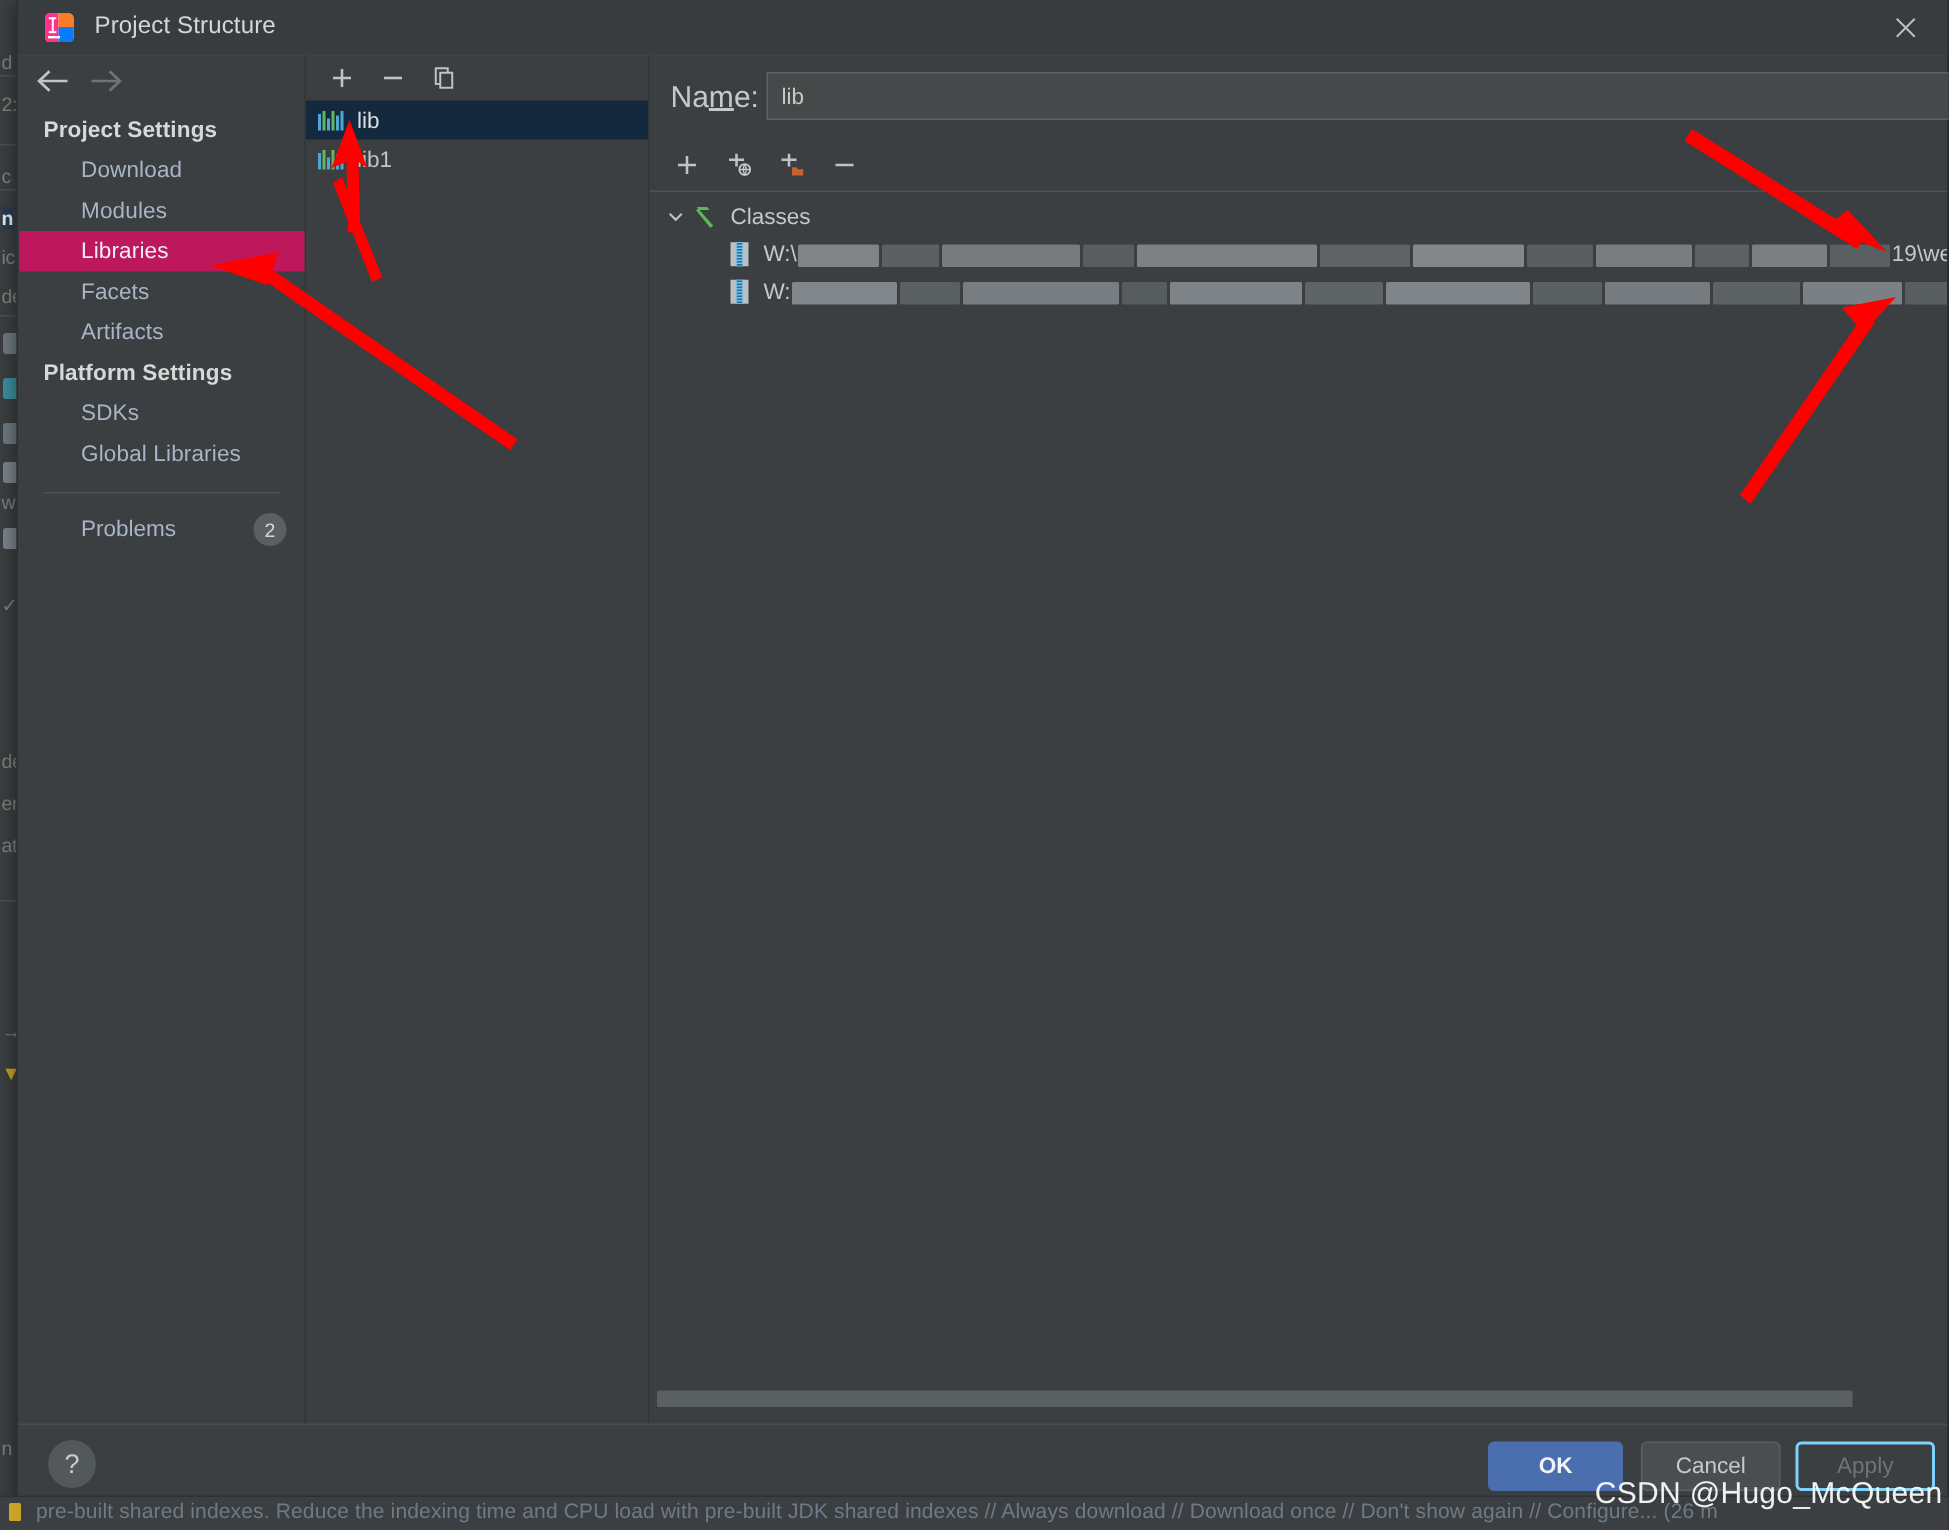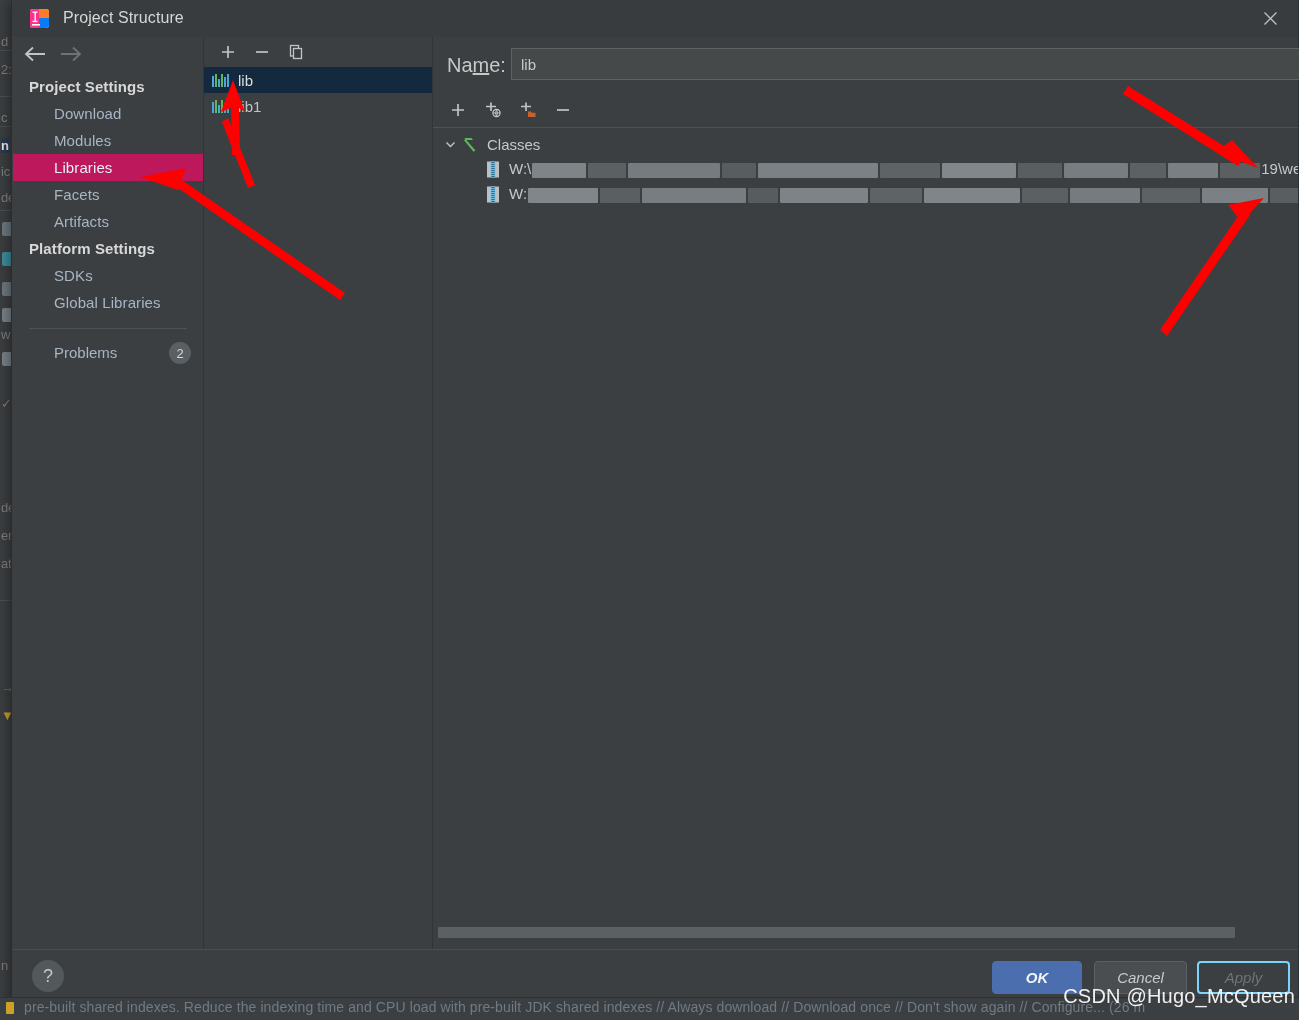--- a/index.html
+++ b/index.html
@@ -379,21 +379,20 @@
   }
   .btn {
     position: absolute;
     top: 11px;
     height: 33px;
     border-radius: 4px;
     font-size: 15px;
     display: flex; align-items: center; justify-content: center;
     cursor: pointer;
     box-sizing: border-box;
-    font-style: italic;
   }
   .btn-ok {
     right: 216px;
     width: 90px;
     background: #4B6EAF;
     border: 1px solid #4B6EAF;
     color: #F2F4F7;
     font-weight: bold;
   }
   .btn-cancel {

